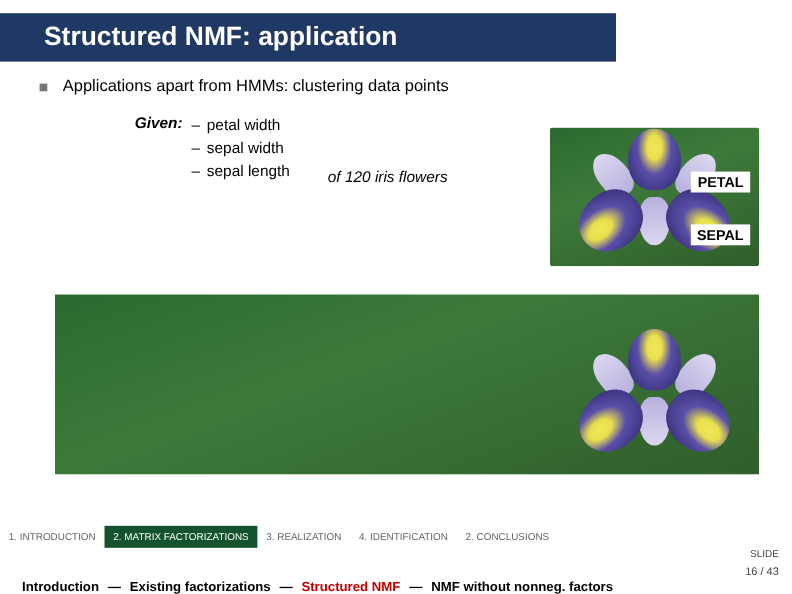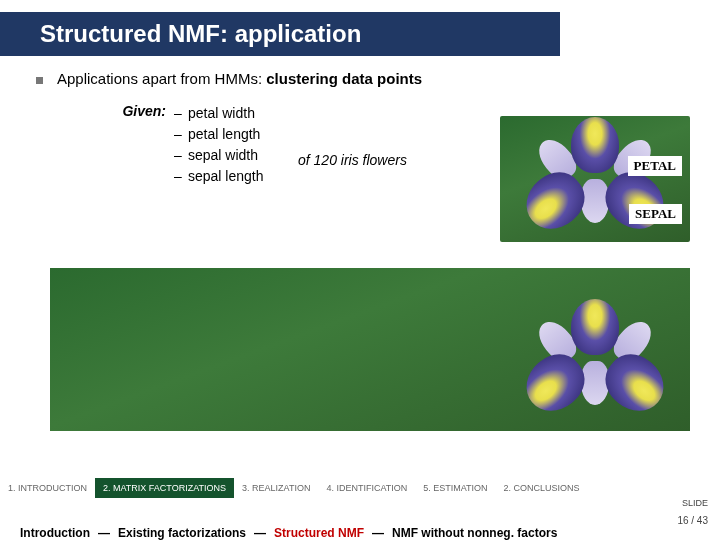--- a/index.html
+++ b/index.html
@@ -2,29 +2,29 @@
 <html><head>
 <meta charset="utf-8">
 <style>
   * { box-sizing: border-box; margin: 0; padding: 0; }
   body { width: 720px; height: 540px; font-family: Arial, Helvetica, sans-serif; background: #fff; position: relative; overflow: hidden; }
   .title-bar { background: #203864; color: #fff; font-size: 24px; font-weight: bold; padding: 8px 12px 8px 40px; margin: 12px 0 0 0; width: 560px; }
   .content { padding: 14px 30px 0 30px; }
   .bullet-row { display: flex; align-items: baseline; font-size: 15px; margin-bottom: 16px; }
   .bullet-sq { width: 7px; height: 7px; background: #777; margin: 6px 14px 0 6px; flex-shrink: 0; }
   .line1 { font-size: 15px; }
-  .bold { font-weight: bold; }
+  .bold { font-weight: normal; }
   .gv-block { margin-left: 80px; display: flex; }
   .gv-label { font-style: italic; font-weight: bold; font-size: 14px; width: 64px; text-align: right; padding-right: 8px; }
   .gv-list { font-size: 14px; }
   .gv-list div { line-height: 1.5; }
   .dash { display: inline-block; width: 14px; }
   .of-note { font-style: italic; font-size: 14px; position: absolute; left: 298px; top: 152px; }
   .asked-row { margin-left: 80px; display: flex; margin-top: 10px; }
-  .flower-box { position: absolute; right: 30px; top: 116px; width: 190px; font-family: Liberation Serif, serif; }
+  .flower-box { position: absolute; right: 30px; top: 116px; width: 190px; }
   .iris-img { width: 190px; height: 126px; border-radius: 2px; position: relative; display: flex; align-items: center; justify-content: center; overflow: hidden; }
   .petal-label, .sepal-label { position: absolute; background: #fff; padding: 2px 6px; font-size: 13px; font-weight: bold; }
   .petal-label { right: 8px; top: 40px; }
   .sepal-label { right: 8px; top: 88px; }
   .species-row { position: absolute; top: 268px; left: 50px; right: 30px; display: flex; justify-content: space-between; }
   .species-item { width: 190px; text-align: center; }
   .species-name { font-size: 15px; font-weight: bold; margin-bottom: 6px; }
   .species-img { width: 190px; height: 140px; border-radius: 2px; display: flex; align-items: center; justify-content: center; overflow: hidden; }
   
   .iris-bg { position: absolute; inset: 0; background: linear-gradient(160deg, #2b6a2f 0%, #3d7a3a 40%, #2f5e2a 100%); }
@@ -57,21 +57,20 @@
     <div class="bullet-sq"></div>
     <div class="line1">
       <span>Applications apart from HMMs: </span><span class="bold">clustering data points</span>
     </div>
   </div>
 
   <div class="gv-block">
     <div class="gv-label">Given:</div>
     <div class="gv-list">
       <div><span class="dash">–</span><span>petal width</span></div>
-      <div><span class="dash">–</span><span>petal length</span></div>
       <div><span class="dash">–</span><span>sepal width</span></div>
       <div><span class="dash">–</span><span>sepal length</span></div>
     </div>
   </div>
   <div class="of-note">of 120 iris flowers</div>
 
 </div>
 
 <div class="flower-box">
   <div class="iris-img">
@@ -132,21 +131,20 @@
       </div>
     </div>
   </div>
 </div>
 
 <div class="nav-bar">
   <div class="nav-item">1. INTRODUCTION</div>
   <div class="nav-item nav-active">2. MATRIX FACTORIZATIONS</div>
   <div class="nav-item">3. REALIZATION</div>
   <div class="nav-item">4. IDENTIFICATION</div>
-  <div class="nav-item">5. ESTIMATION</div>
   <div class="nav-item">2. CONCLUSIONS</div>
 </div>
 
 <div class="breadcrumb-bar">
   <span class="crumb">Introduction</span>
   <span class="crumb-sep">—</span>
   <span class="crumb">Existing factorizations</span>
   <span class="crumb-sep">—</span>
   <span class="crumb crumb-active">Structured NMF</span>
   <span class="crumb-sep">—</span>

